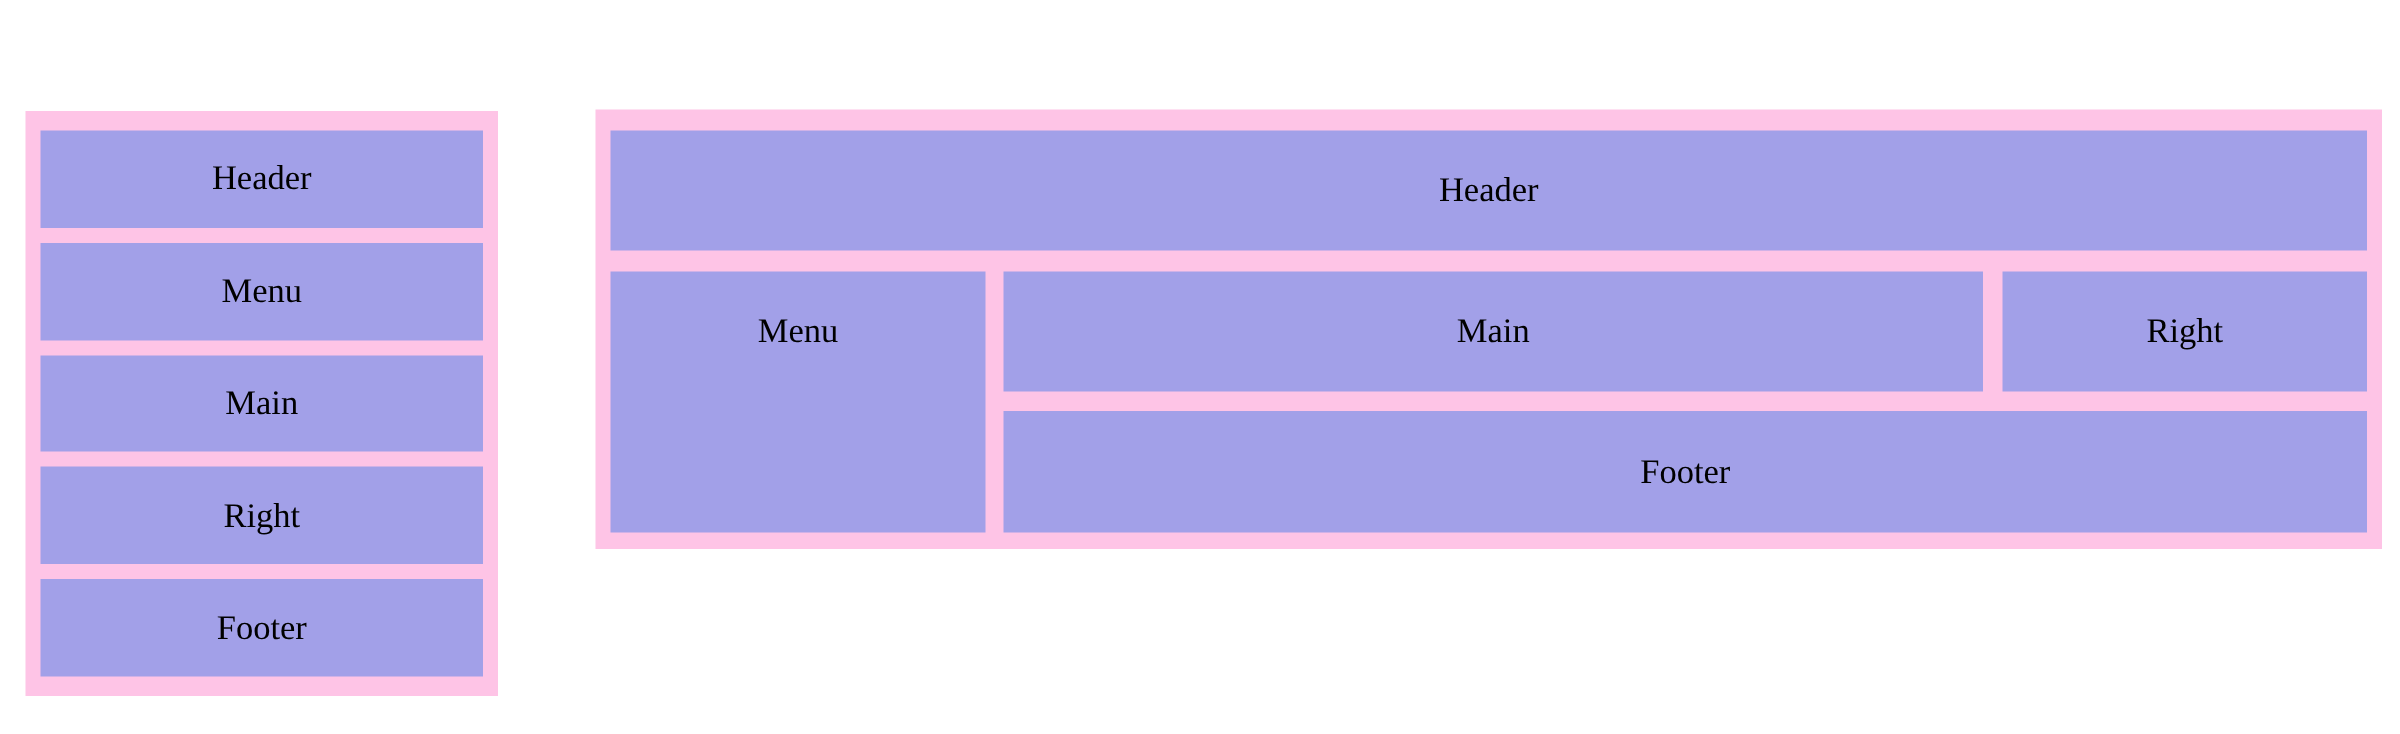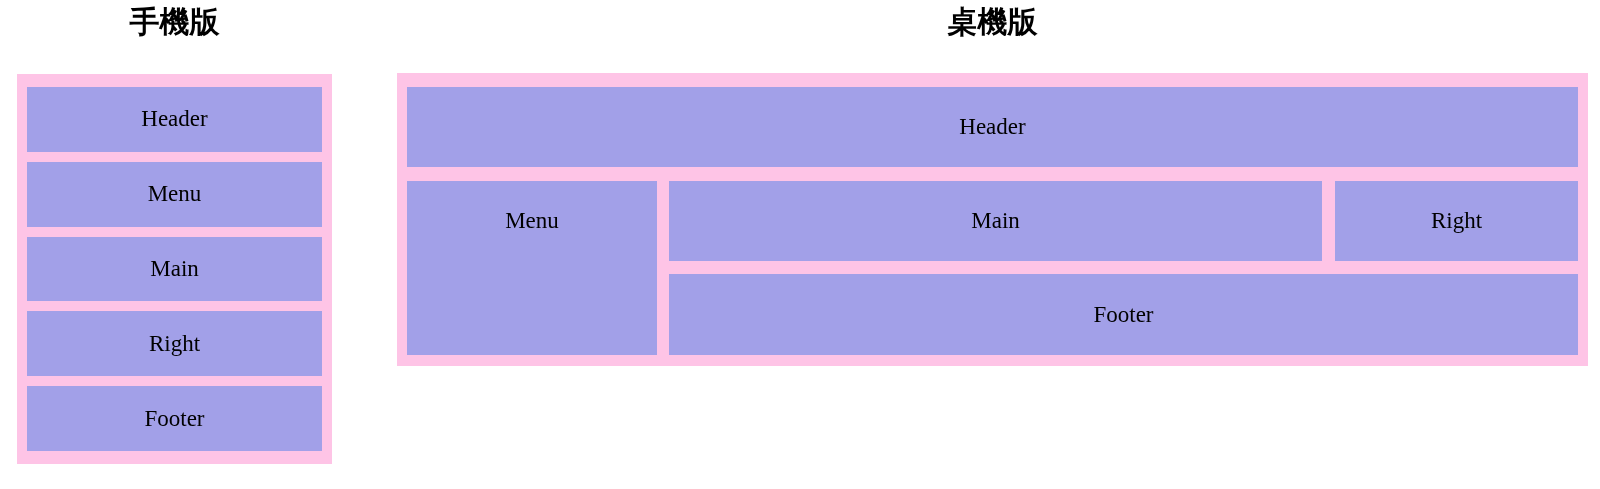--- a/index.html
+++ b/index.html
@@ -85,41 +85,39 @@
   .row2 { display: flex; gap: 13px; flex: 0 0 80px; }
   .box-main   { flex: 1 1 auto; }
   .box-right  { flex: 0 0 243px; }
   .box-footer { flex: 1 1 auto; }
 </style>
 </head>
 <body>
 
 <div class="canvas">
 
-  <h2 class="panel-title title-mobile">手機版</h2>
 
   <div class="container container-mobile">
     <div class="box">
       <span class="label">Header</span>
     </div>
     <div class="box">
       <span class="label">Menu</span>
     </div>
     <div class="box">
       <span class="label">Main</span>
     </div>
     <div class="box">
       <span class="label">Right</span>
     </div>
     <div class="box">
       <span class="label">Footer</span>
     </div>
   </div>
 
-  <h2 class="panel-title title-desktop">桌機版</h2>
 
   <div class="container container-desktop">
     <div class="box box-header">
       <span class="label">Header</span>
     </div>
     <div class="desktop-row">
       <div class="box box-menu">
         <span class="label">Menu</span>
       </div>
       <div class="right-col">

